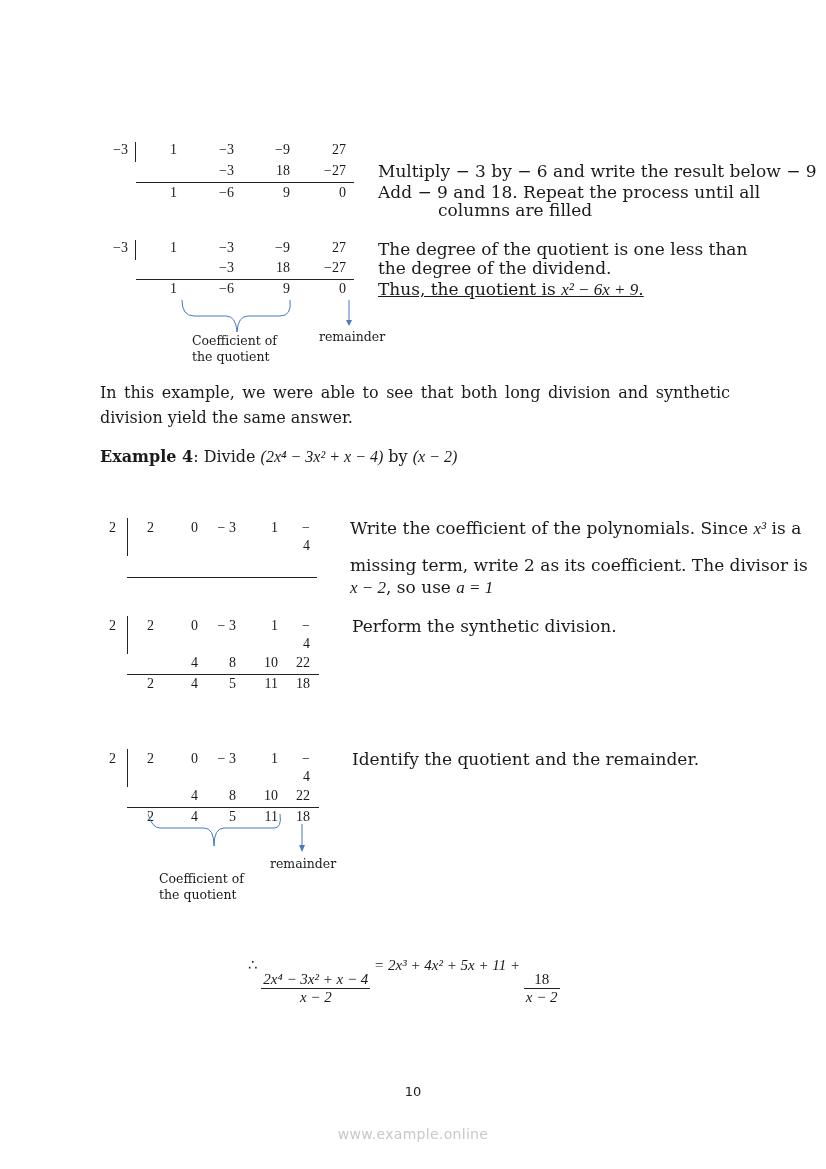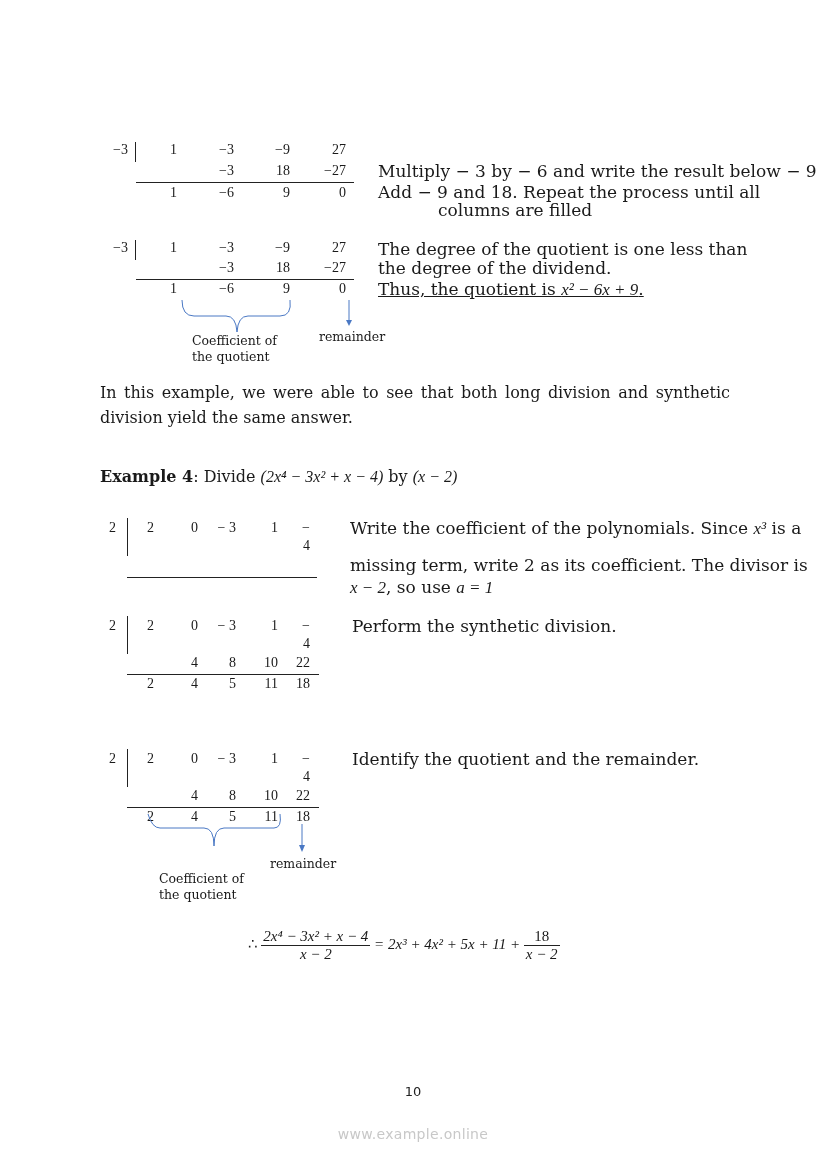--- a/index.html
+++ b/index.html
@@ -8,21 +8,21 @@
   .abs { position: absolute; }
   .num { position: absolute; font-size: 14px; text-align: right; width: 40px; font-family: "Liberation Serif", serif; }
   .note { position: absolute; font-size: 17px; font-family: "DejaVu Serif", serif; line-height: 19px; color: #1a1a1a; }
   .hline { position: absolute; height: 1px; background: #222; }
   .vline { position: absolute; width: 1px; background: #222; }
   .para { position: absolute; left: 100px; width: 630px; font-size: 16px; line-height: 25px; text-align: justify; font-family: "DejaVu Serif", serif; }
   .label-small { position: absolute; font-size: 12.5px; line-height: 16px; font-family: "DejaVu Serif", serif; }
   .math { font-family: "Liberation Serif", serif; font-style: italic; }
   .mathup { font-family: "Liberation Serif", serif; }
   .frac { display: inline-block; vertical-align: middle; text-align: center; }
-  .frac .top { display: block; border-bottom: 1px solid #222; padding: 0 2px; }
+  .frac .top { display: block; border-bottom: 1px solid #222; padding: 0 2px; margin-top: 43px; }
   .frac .bot { display: block; padding: 0 2px; }
   .footer-page { position: absolute; left: 0; width: 826px; top: 1084px; text-align: center; font-family: "DejaVu Sans", sans-serif; font-size: 13px; color: #222; }
   .footer-url { position: absolute; left: 0; width: 826px; top: 1126px; text-align: center; font-family: "DejaVu Sans", sans-serif; font-size: 14px; color: #c8c8c8; letter-spacing: 0.3px; }
 </style>
 </head>
 <body>
 
 <div>
   <div class="num" style="left:88px;top:142px;">−3</div>
   <div class="vline" style="left:135px;top:142px;height:20px;"></div>
@@ -79,21 +79,21 @@
   </svg>
   <div class="label-small" style="left:192px;top:333px;">
     <div>Coefficient of</div>
     <div>the quotient</div>
   </div>
   <div class="label-small" style="left:319px;top:329px;">remainder</div>
 </div>
 
 <div class="para" style="top:380px;">In this example, we were able to see that both long division and synthetic division yield the same answer.</div>
 
-<div class="para" style="top:464px;text-align:left;">
+<div class="para" style="top:444px;text-align:left;">
   <b>Example 4</b><span>: Divide </span><span class="math">(2x⁴ − 3x² + x − 4)</span><span> by </span><span class="math">(x − 2)</span>
 </div>
 
 <div>
   <div class="num" style="left:76px;top:520px;">2</div>
   <div class="vline" style="left:127px;top:518px;height:38px;"></div>
   <div class="num" style="left:114px;top:520px;">2</div>
   <div class="num" style="left:158px;top:520px;">0</div>
   <div class="num" style="left:196px;top:520px;">− 3</div>
   <div class="num" style="left:238px;top:520px;">1</div>

